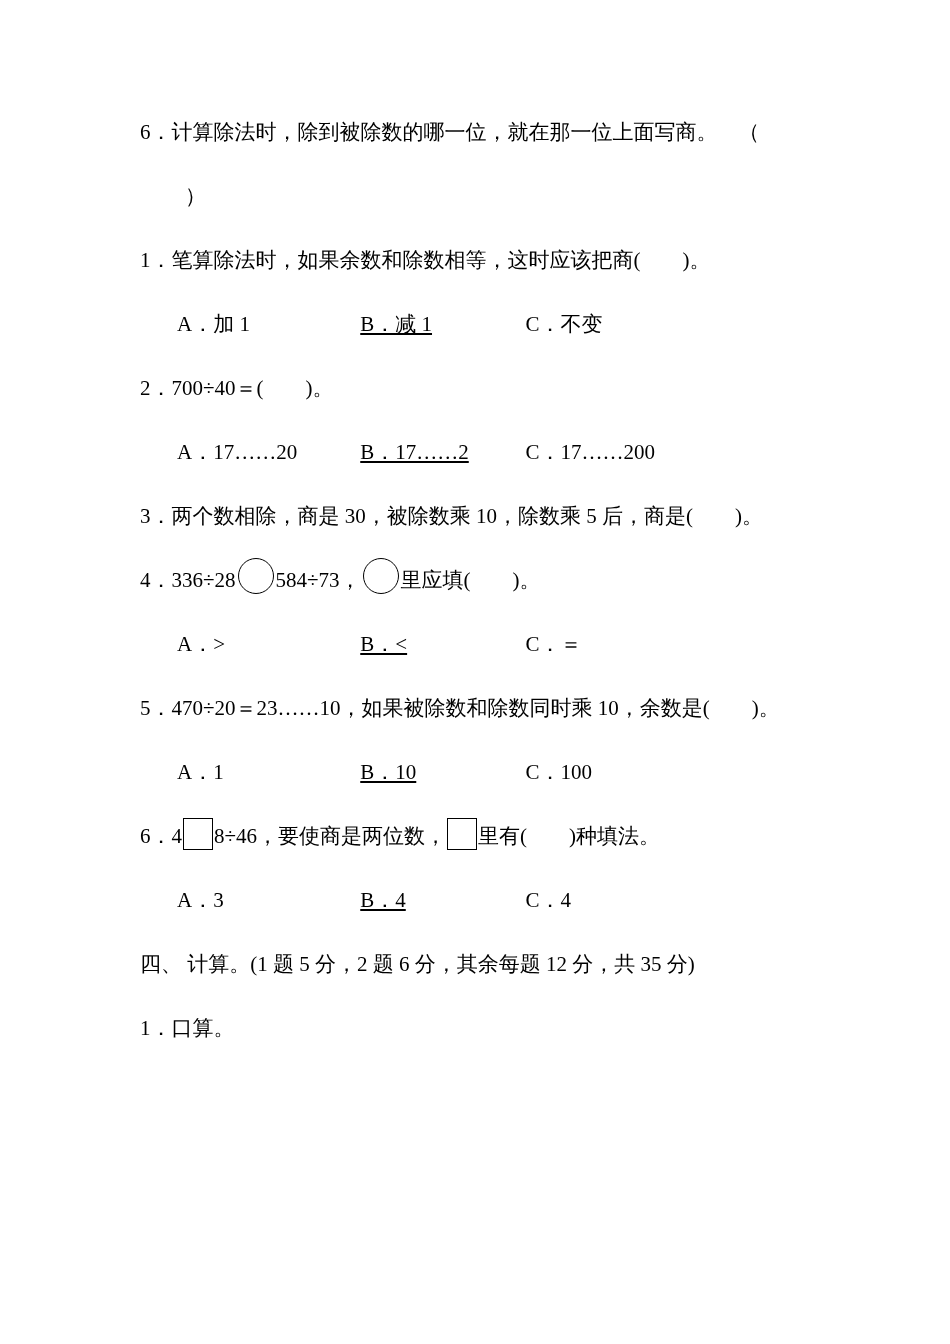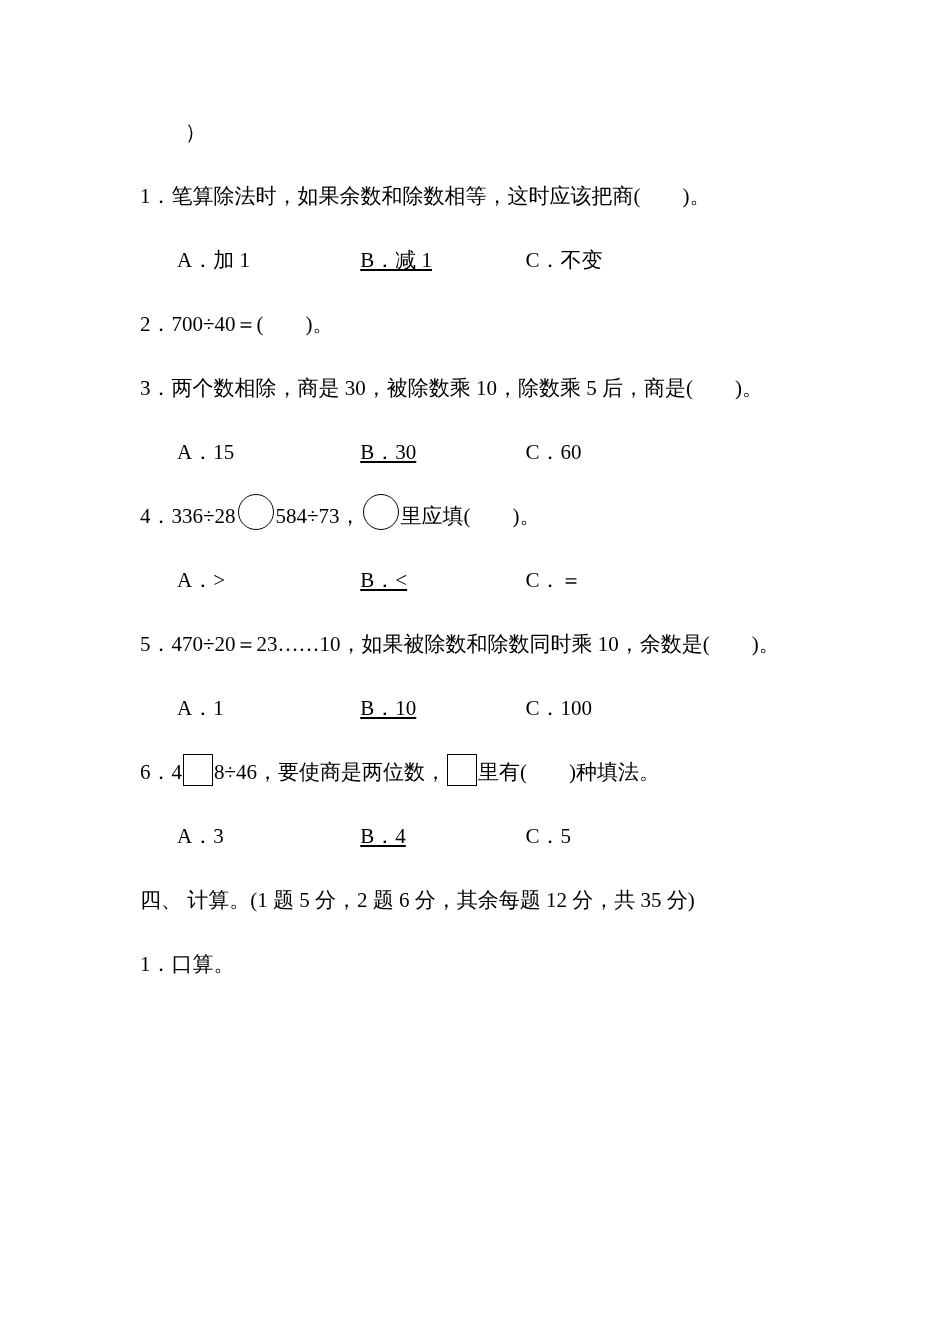--- a/index.html
+++ b/index.html
@@ -62,50 +62,53 @@
     vertical-align: -7px;
     margin: 0 1px;
     box-sizing: border-box;
   }
 </style>
 </head>
 <body>
 
 <div class="page">
 
+  <div class="line">
+    <span>6．计算除法时，除到被除数的哪一位，就在那一位上面写商。　（</span>
+  </div>
 
   <div class="line indent-close">
     <span>）</span>
   </div>
 
 
   <div class="line">
     <span>1．笔算除法时，如果余数和除数相等，这时应该把商(　　)。</span>
   </div>
 
   <div class="line options">
     <span class="opt-a">A．加 1</span>
     <span class="opt-b">B．减 1</span>
     <span class="opt-c">C．不变</span>
   </div>
 
   <div class="line">
     <span>2．700÷40＝(　　)。</span>
   </div>
 
+  <div class="line options">
+    <span class="opt-a">A．17……20</span>
+    <span class="opt-b">B．17……2</span>
+    <span class="opt-c">C．17……200</span>
+  </div>
 
   <div class="line">
     <span>3．两个数相除，商是 30，被除数乘 10，除数乘 5 后，商是(　　)。</span>
   </div>
 
-  <div class="line options">
-    <span class="opt-a">A．15</span>
-    <span class="opt-b">B．30</span>
-    <span class="opt-c">C．60</span>
-  </div>
 
   <div class="line">
     <span>4．336÷28</span><span class="circle"></span><span>584÷73，</span><span class="circle"></span><span>里应填(　　)。</span>
   </div>
 
   <div class="line options">
     <span class="opt-a">A．&gt;</span>
     <span class="opt-b">B．&lt;</span>
     <span class="opt-c">C．＝</span>
   </div>
@@ -120,21 +123,21 @@
     <span class="opt-c">C．100</span>
   </div>
 
   <div class="line">
     <span>6．4</span><span class="square"></span><span>8÷46，要使商是两位数，</span><span class="square"></span><span>里有(　　)种填法。</span>
   </div>
 
   <div class="line options">
     <span class="opt-a">A．3</span>
     <span class="opt-b">B．4</span>
-    <span class="opt-c">C．5</span>
+    <span class="opt-c">C．4</span>
   </div>
 
   <div class="line">
     <span>四、 计算。(1 题 5 分，2 题 6 分，其余每题 12 分，共 35 分)</span>
   </div>
 
   <div class="line">
     <span>1．口算。</span>
   </div>
 

